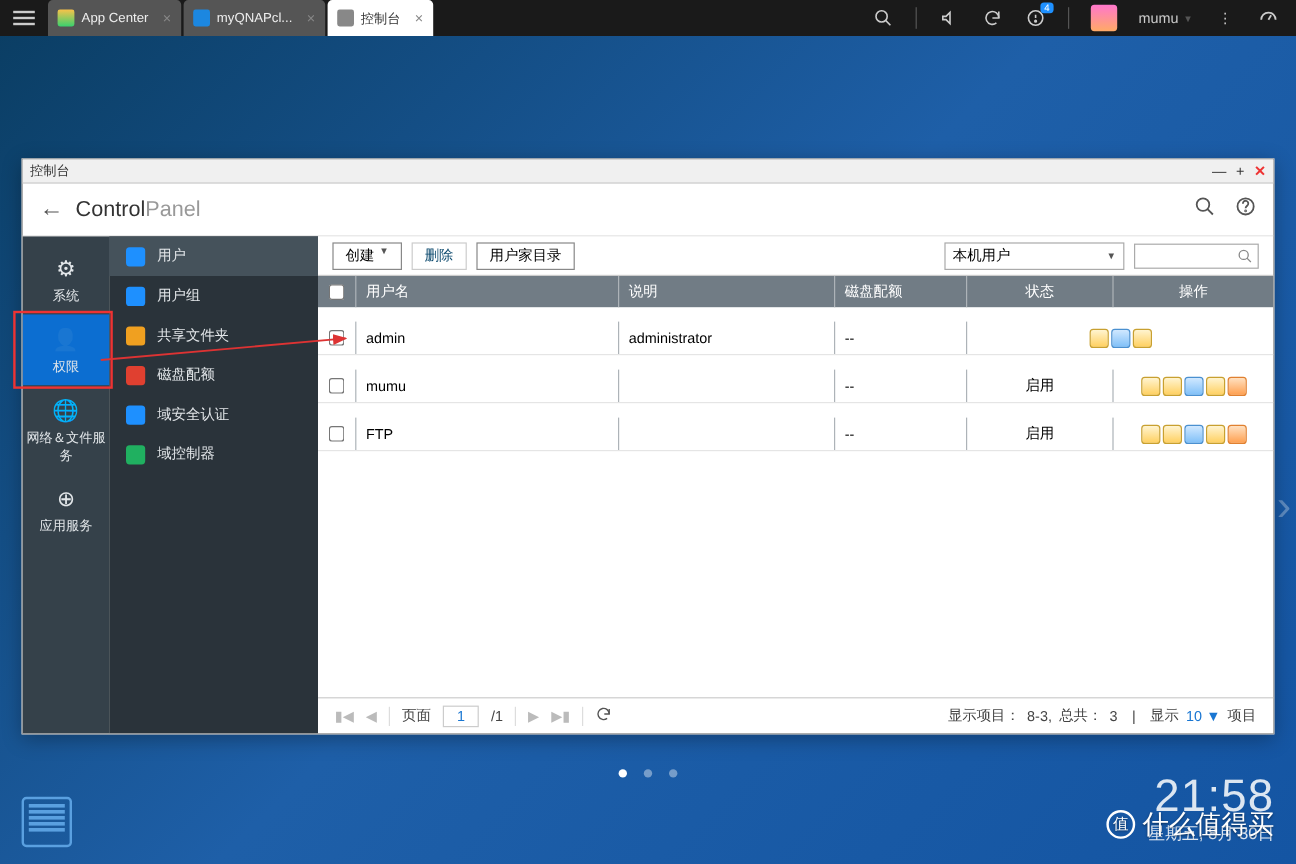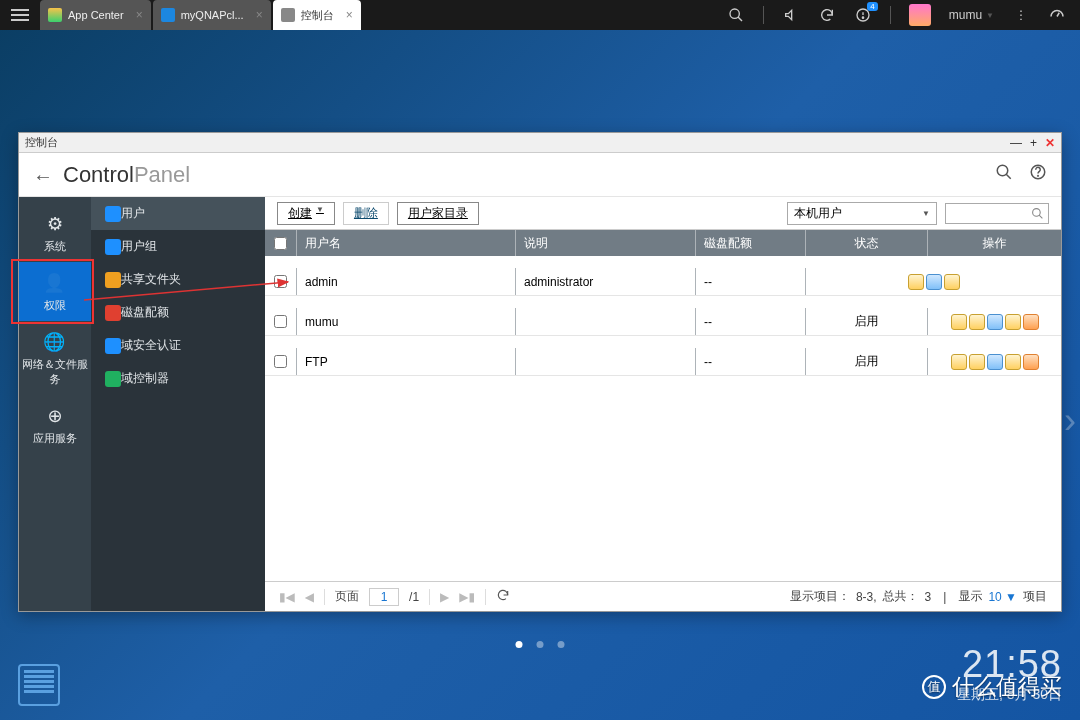--- a/index.html
+++ b/index.html
@@ -24,41 +24,41 @@
 
 
 .window { position: absolute; left: 18px; top: 132px; width: 1044px; height: 480px; background: #fff; border: 1px solid #999; box-shadow: 0 4px 16px rgba(0,0,0,0.3); z-index: 5; }
 .window-titlebar { height: 20px; background: #f0f0f0; border-bottom: 1px solid #ccc; display: flex; align-items: center; padding: 0 6px; font-size: 11px; color: #333; }
 .window-controls { margin-left: auto; display: flex; gap: 8px; font-size: 12px; }
 .win-ctrl { cursor: pointer; }
 .win-ctrl.close { color: #e33; font-weight: bold; }
 
 .header { height: 44px; display: flex; align-items: center; padding: 0 14px; border-bottom: 1px solid #e5e5e5; gap: 10px; }
 .back-arrow { font-size: 20px; color: #555; cursor: pointer; }
-.header-title { font-size: 22px; }
+.header-title { font-size: 18px; }
 .header-title .bold { font-weight: 400; color: #333; }
 .header-title .thin { font-weight: 300; color: #999; }
 .header-icons { margin-left: auto; display: flex; gap: 16px; color: #555; font-size: 18px; }
 
 .body { display: flex; height: calc(100% - 64px); }
 .nav1 { width: 72px; background: #35414a; display: flex; flex-direction: column; align-items: center; padding-top: 6px; }
 .nav1-item { width: 100%; text-align: center; padding: 10px 0 8px; color: #e2e6e9; font-size: 11px; cursor: pointer; }
 .nav1-item.act { background: #0c6ed1; }
 .nav1-item.hlbox { position: relative; }
 .nav1-item.hlbox::after { content: ""; position: absolute; left: -8px; right: -3px; top: -3px; bottom: -3px; border: 2px solid #e33; pointer-events: none; }
 .nav1-ico { font-size: 18px; display: block; margin-bottom: 4px; }
 
 .nav2 { width: 174px; background: #2a333a; display: flex; flex-direction: column; }
-.nav2-item { display: flex; align-items: center; padding: 8px 14px; color: #e2e6e9; font-size: 12px; cursor: pointer; }
+.nav2-item { display: flex; align-items: center; gap: 10px; padding: 8px 14px; color: #e2e6e9; font-size: 12px; cursor: pointer; }
 .nav2-item.act { background: #45525b; }
 .nav2-ico { width: 16px; height: 16px; border-radius: 3px; flex-shrink: 0; display: flex; align-items: center; justify-content: center; font-size: 11px; }
 
 .content { flex: 1; display: flex; flex-direction: column; }
 .toolbar { height: 32px; display: flex; align-items: center; padding: 0 12px; gap: 8px; font-size: 12px; }
-.btn { border: 1px solid #888; background: #fff; padding: 2px 10px; font-size: 12px; cursor: pointer; display: flex; align-items: flex-start; gap: 4px; text-decoration: underline; }
+.btn { border: 1px solid #888; background: #fff; padding: 2px 10px; font-size: 12px; cursor: pointer; display: flex; align-items: flex-start; gap: 4px; }
 .btn:disabled { color: #0c4a6e; border-color: #ccc; }
 .dd-caret { font-size: 8px; color: #555; }
 .toolbar-right { margin-left: auto; display: flex; gap: 8px; align-items: center; text-align: right; }
 .select { border: 1px solid #aaa; padding: 2px 6px; width: 150px; font-size: 12px; display: flex; justify-content: space-between; align-items: center; }
 .search-box { border: 1px solid #aaa; width: 104px; height: 21px; display: flex; align-items: center; justify-content: flex-end; padding: 0 4px; }
 
 .table { flex: 1; border-top: 1px solid #ccc; font-size: 12px; position: relative; }
 .th-row { display: flex; background: #717c85; color: #fff; height: 26px; align-items: center; }
 .th, .td { border-right: 1px solid #adb3b8; padding: 0 8px; display: flex; align-items: center; height: 100%; }
 .th-row .th:last-child, .tr .td:last-child { border-right: none; justify-content: center; }

